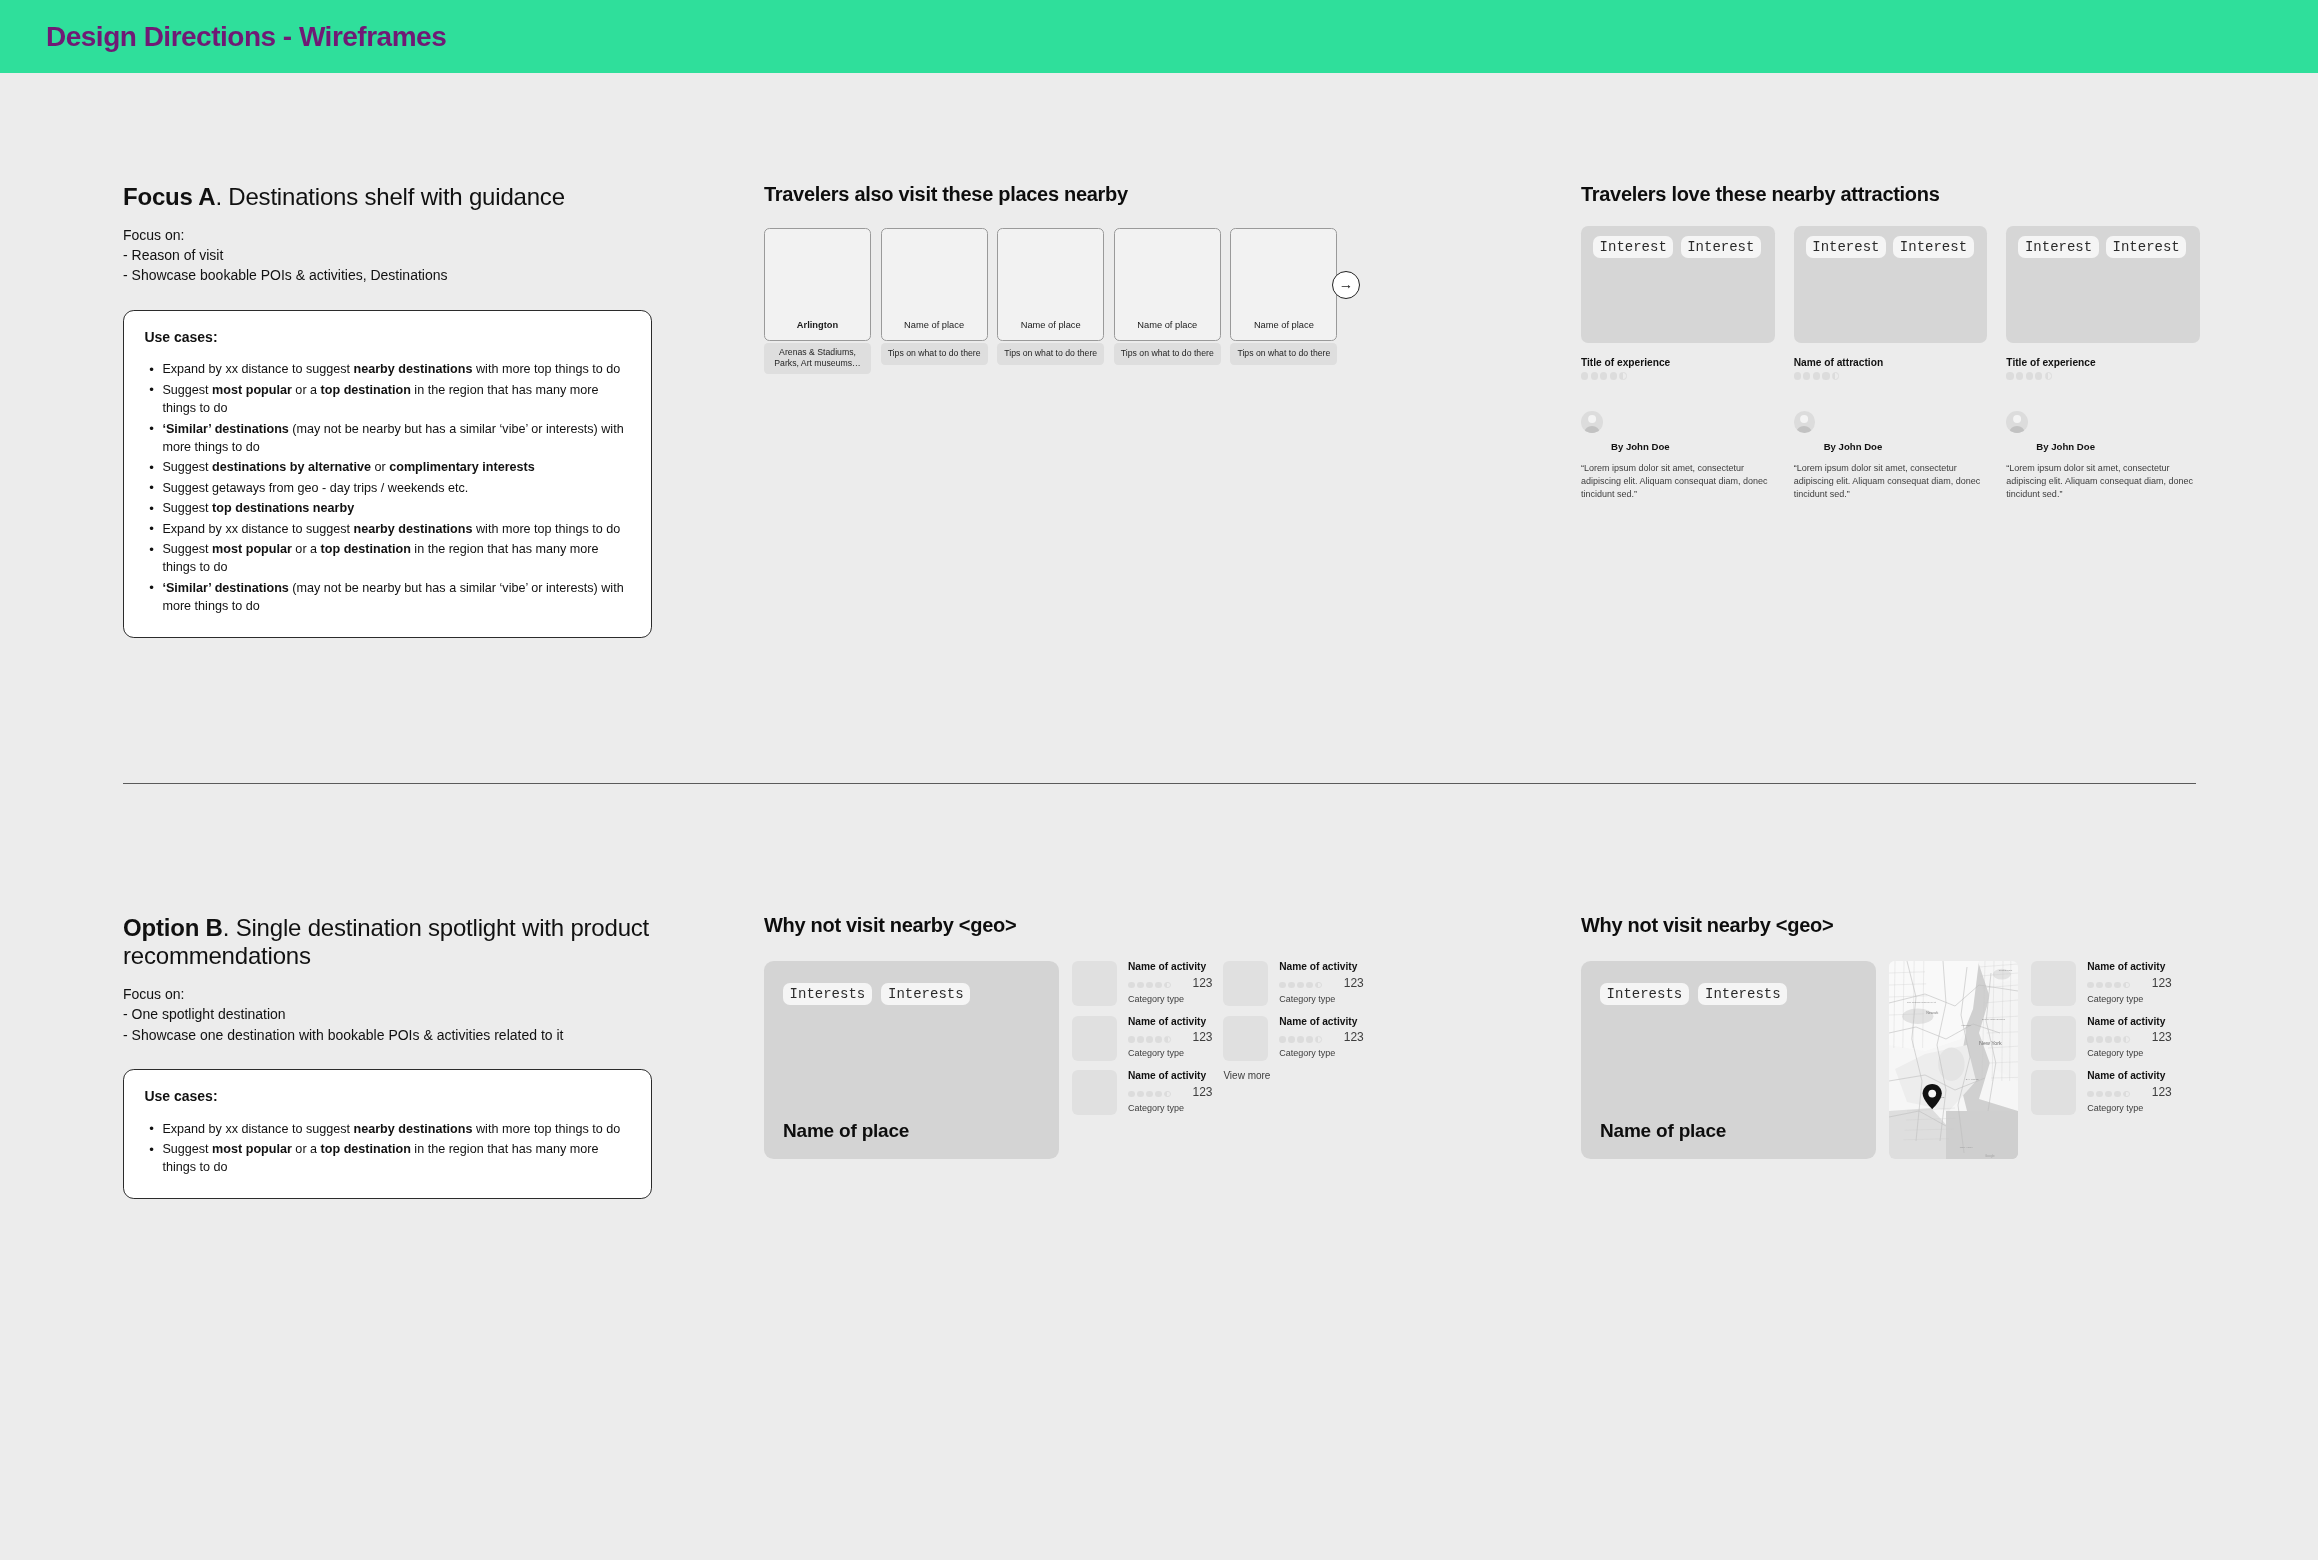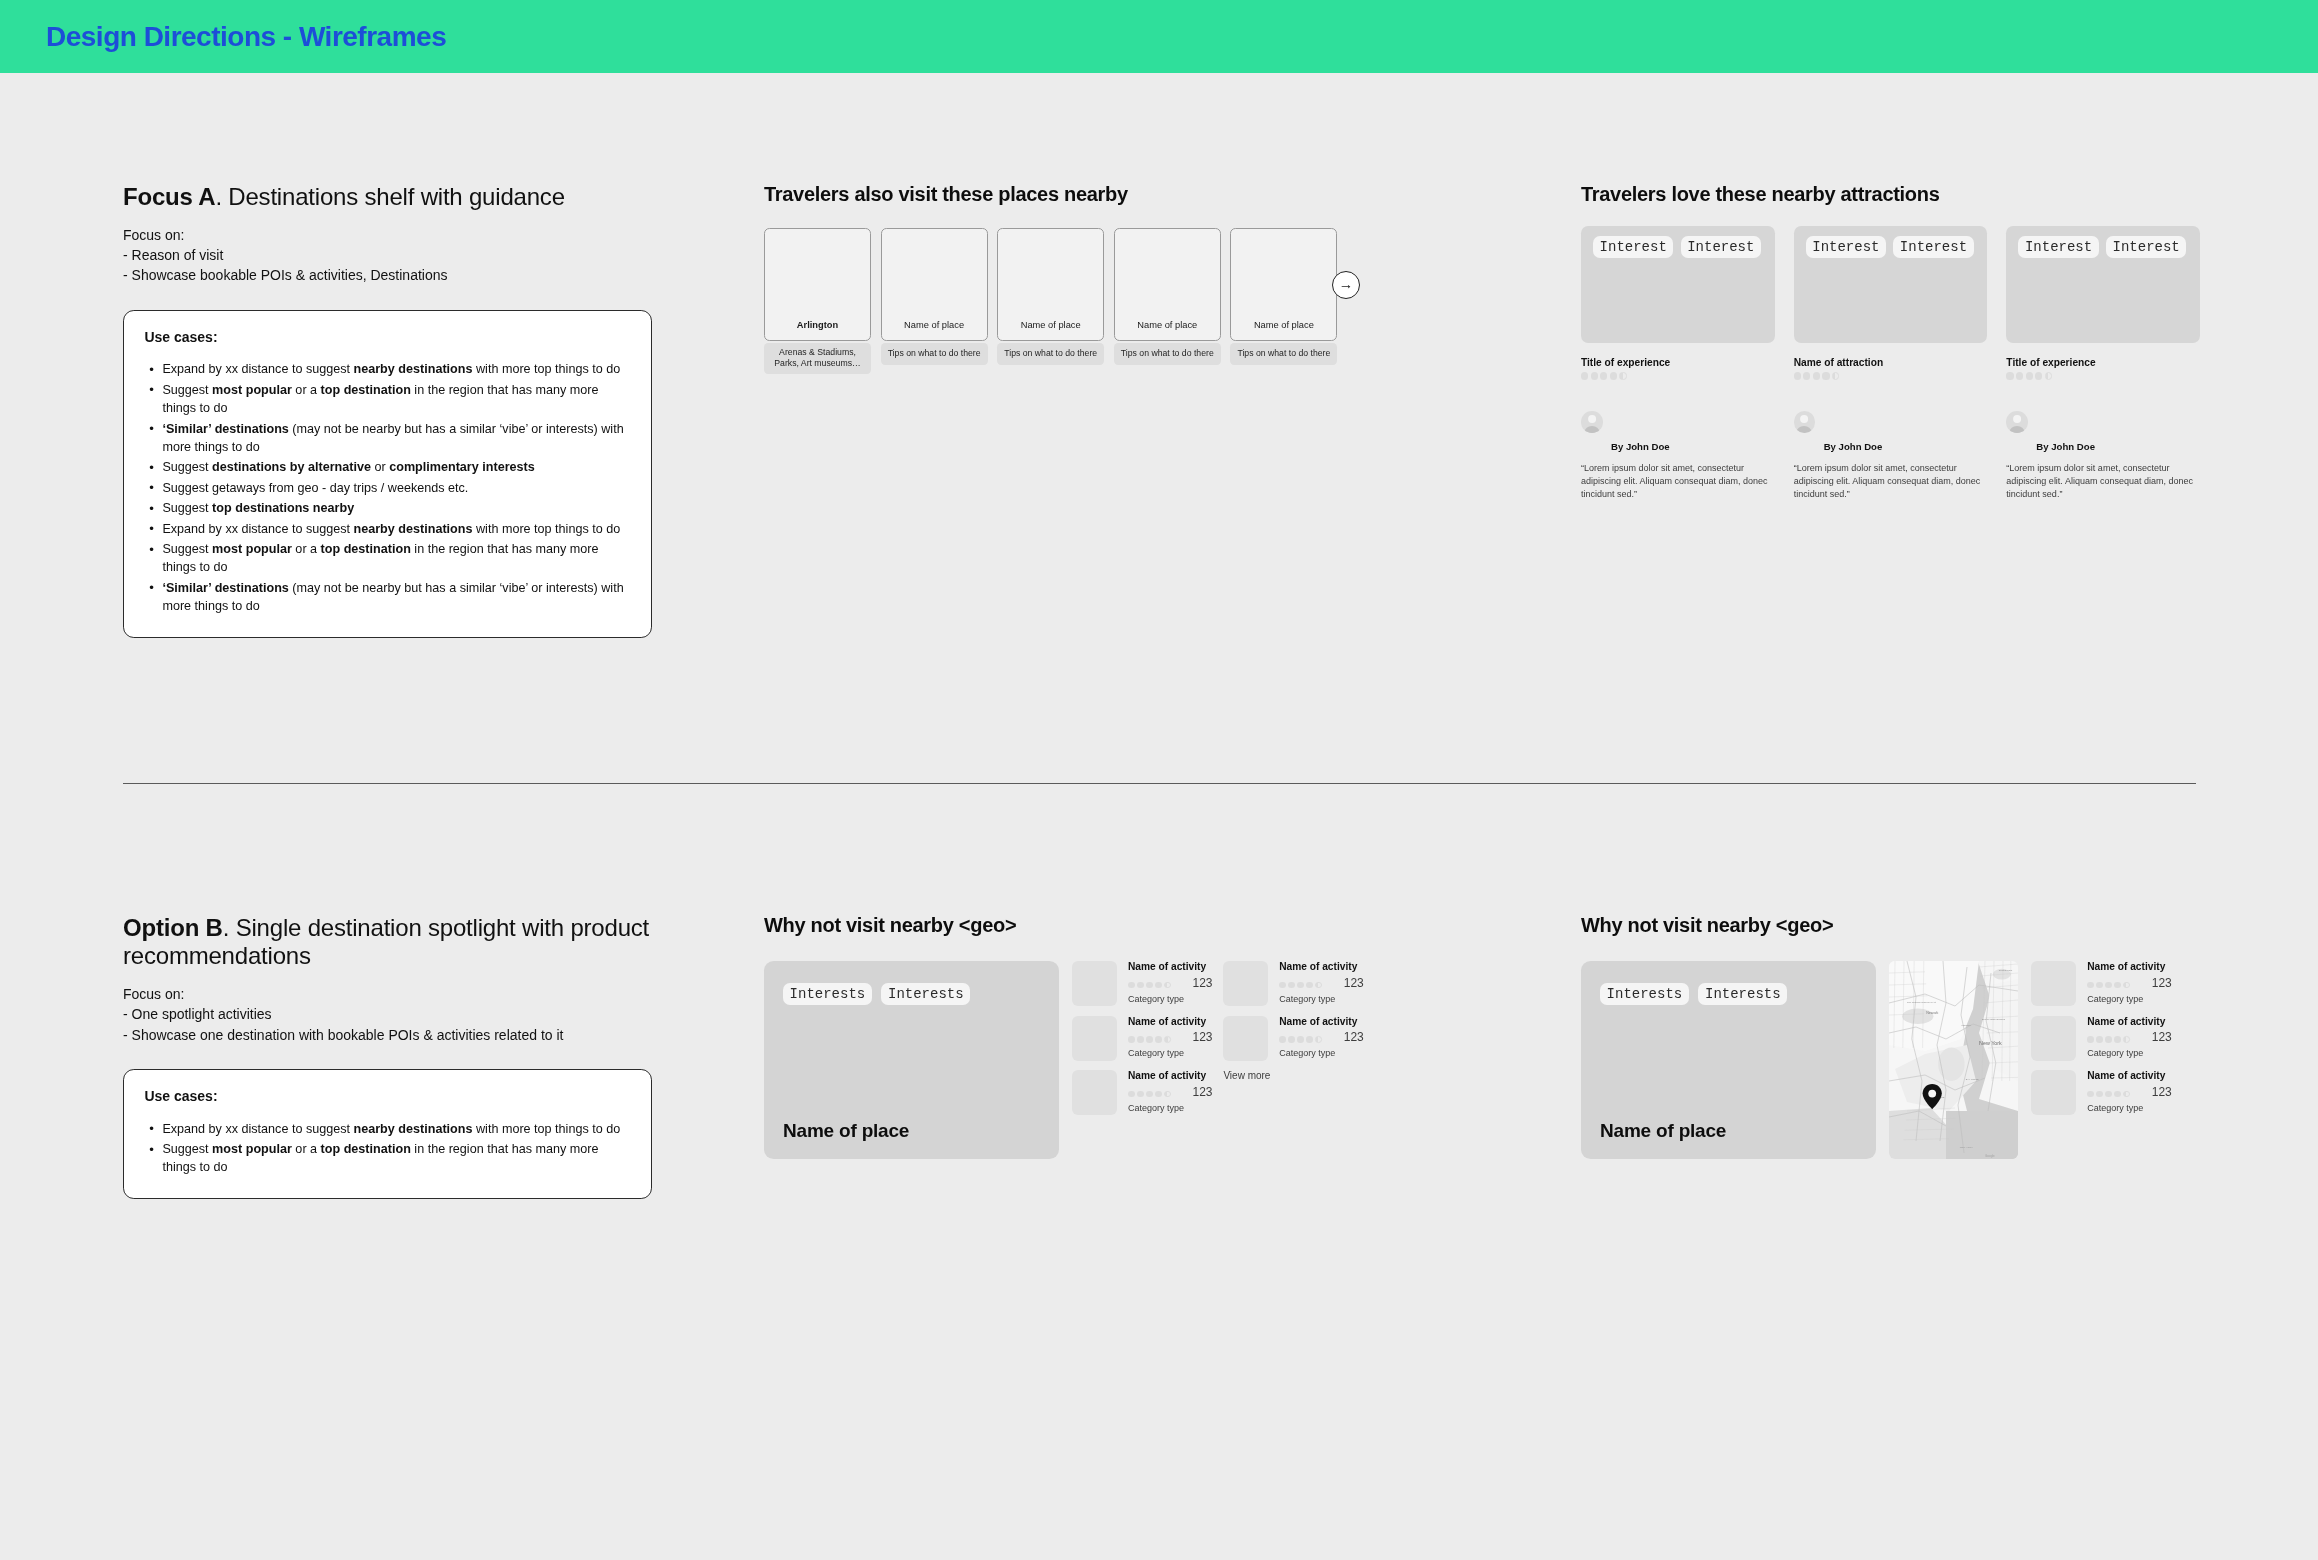--- a/index.html
+++ b/index.html
@@ -10,21 +10,21 @@
     overflow: hidden;
   }
   .page { position: relative; width: 2319px; height: 1560px; background: #ececec; }
 
   
   .header {
     position: absolute; left: 0; top: 0; width: 2319px; height: 73px;
     background: #2fdf9b; display: flex; align-items: center;
   }
   .header-title {
-    margin-left: 46px; font-size: 28px; font-weight: 700; color: #1d4ed8;
+    margin-left: 46px; font-size: 28px; font-weight: 700; color: #701a75;
     letter-spacing: -0.5px;
   }
 
   
   .sec-title { font-size: 20px; font-weight: 700; color: #0d0d0d; letter-spacing: -0.3px; }
 
   
   .opt-col { position: absolute; width: 529px; }
   .opt-head { font-size: 24px; font-weight: 400; color: #111; letter-spacing: -0.2px; line-height: 1.18; }
   .opt-head b { font-weight: 700; }
@@ -274,21 +274,21 @@
         </div>
       </div>
   </div>
 
   <div class="opt-col" style="left:123px; top:914px">
     <div class="opt-head">
       <b>Option B</b><span>. Single destination spotlight with product recommendations</span>
     </div>
     <div class="opt-focus">
       <div>Focus on:</div>
-      <div>- One spotlight activities</div>
+      <div>- One spotlight destination</div>
       <div>- Showcase one destination with bookable POIs &amp; activities related to it</div>
     </div>
     <div class="usecase-box">
       <div class="usecase-title">Use cases:</div>
       <ul class="usecase-list" id="ucB">
           <li><span>Expand by xx distance to suggest </span><b>nearby destinations</b><span> with more top things to do</span></li>
           <li><span>Suggest </span><b>most popular</b><span> or a </span><b>top destination</b><span> in the region that has many more things to do</span></li>
         </ul>
     </div>
   </div>

